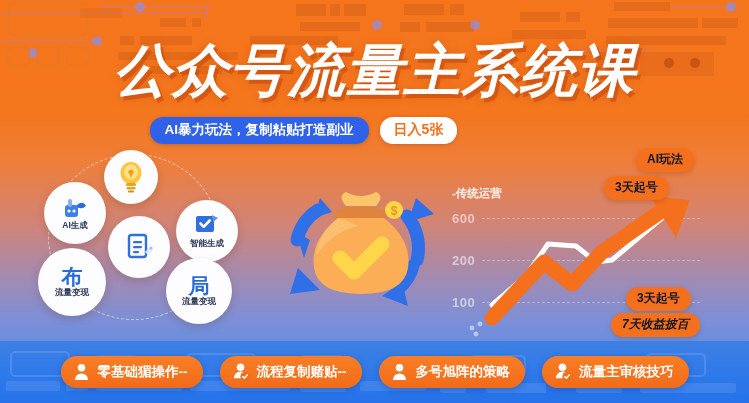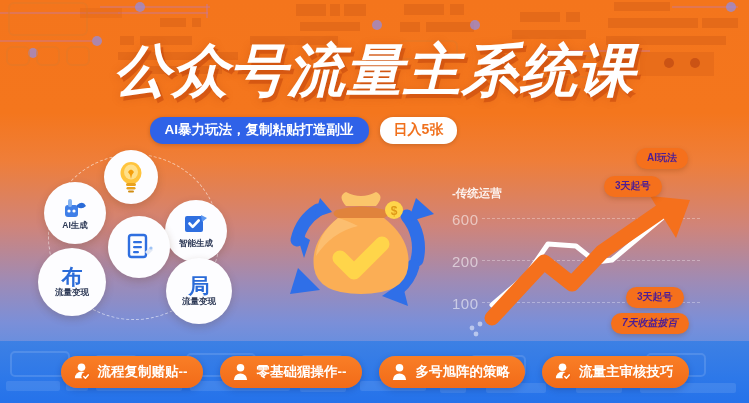--- a/index.html
+++ b/index.html
@@ -80,38 +80,38 @@
   .node {
     position:absolute; background:#fdfdff; border-radius:50%;
     display:flex; flex-direction:column; align-items:center; justify-content:center;
     box-shadow:0 3px 9px rgba(80,40,10,.2);
   }
   .node .nlabel { font-size:8.5px; font-weight:bold; color:#2e3a57; line-height:1.1;
                   margin-top:1px; white-space:nowrap; }
   .node .bigch { font-size:21px; font-weight:bold; color:#2a6bd8; line-height:1; }
   .n-bulb  { left:78px;  top:2px;   width:54px; height:54px; }
   .n-ai    { left:18px;  top:34px;  width:62px; height:62px; }
-  .n-smart { left:139px; top:52px;  width:62px; height:62px; }
+  .n-smart { left:150px; top:52px;  width:62px; height:62px; }
   .n-bu    { left:12px;  top:100px; width:68px; height:68px; }
   .n-ju    { left:140px; top:110px; width:66px; height:66px; }
   .n-doc   { left:82px;  top:68px;  width:62px; height:62px; }
 
   
   .bagwrap { position:absolute; left:276px; top:176px; width:170px; height:146px; }
 
   
   .chart { position:absolute; left:444px; top:150px; width:300px; height:190px; }
-  .tick  { position:absolute; color:rgba(255,255,255,.55); font-size:15px;
-           font-weight:normal; letter-spacing:.5px; }
+  .tick  { position:absolute; color:rgba(255,255,255,.55); font-size:13px;
+           font-weight:bold; letter-spacing:.5px; }
   .gridln{ position:absolute; height:1px; border-top:1px dashed rgba(255,255,255,.32); }
   .legend{ position:absolute; color:rgba(255,255,255,.9); font-size:11.5px; font-weight:bold; }
 
   .tag {
-    position:absolute; background:#f5701c; color:#4c1d95;
-    font-size:10px; font-weight:bold; padding:3px 11px 4px;
+    position:absolute; background:#f5701c; color:#0f172a;
+    font-size:12px; font-weight:bold; padding:3px 11px 4px;
     border-radius:12px; white-space:nowrap;
     box-shadow:0 2px 5px rgba(120,50,0,.25);
   }
 
   
   .btnrow {
     position:absolute; left:0; bottom:0; width:749px; height:62px;
     display:flex; align-items:center; justify-content:center; gap:17px;
   }
   .obtn {
@@ -318,49 +318,49 @@
     <div class="bp" style="left:486px;top:42px;width:60px;height:10px;"></div>
     <div class="bp" style="left:576px;top:42px;width:46px;height:10px;"></div>
     <div class="bp" style="left:640px;top:42px;width:96px;height:10px;"></div>
     <div class="bpbox" style="left:646px;top:12px;width:60px;height:24px;"></div>
   </div>
 
   <div class="btnrow">
 
     <div class="obtn">
       <svg class="pic" viewBox="0 0 20 20">
-        <circle cx="10" cy="5.5" r="4" fill="#fff"></circle>
-        <path d="M3 17 a7 7 0 0 1 14 0z" fill="#fff"></path>
-        <circle cx="14.5" cy="15" r="4.6" fill="#f26b18"></circle>
-        <path d="M12.4 15.2 l1.7 1.8 l3 -3.4" stroke="#fff" stroke-width="1.6" fill="none" stroke-linecap="round" stroke-linejoin="round"></path>
-      </svg>
-      <span>流程复制赌贴--</span>
-    </div>
-
-    <div class="obtn">
-      <svg class="pic" viewBox="0 0 20 20">
         <circle cx="10" cy="6" r="4" fill="#fff"></circle>
         <path d="M3 19 a7 7 0 0 1 14 0z" fill="#fff"></path>
       </svg>
       <span>零基础猸操作--</span>
-    </div>
-
-    <div class="obtn">
-      <svg class="pic" viewBox="0 0 20 20">
-        <circle cx="10" cy="6" r="4" fill="#fff"></circle>
-        <path d="M3 19 a7 7 0 0 1 14 0z" fill="#fff"></path>
-      </svg>
-      <span>多号旭阵的策略</span>
     </div>
 
     <div class="obtn">
       <svg class="pic" viewBox="0 0 20 20">
         <circle cx="10" cy="5.5" r="4" fill="#fff"></circle>
         <path d="M3 17 a7 7 0 0 1 14 0z" fill="#fff"></path>
         <circle cx="14.5" cy="15" r="4.6" fill="#f26b18"></circle>
         <path d="M12.4 15.2 l1.7 1.8 l3 -3.4" stroke="#fff" stroke-width="1.6" fill="none" stroke-linecap="round" stroke-linejoin="round"></path>
       </svg>
+      <span>流程复制赌贴--</span>
+    </div>
+
+    <div class="obtn">
+      <svg class="pic" viewBox="0 0 20 20">
+        <circle cx="10" cy="6" r="4" fill="#fff"></circle>
+        <path d="M3 19 a7 7 0 0 1 14 0z" fill="#fff"></path>
+      </svg>
+      <span>多号旭阵的策略</span>
+    </div>
+
+    <div class="obtn">
+      <svg class="pic" viewBox="0 0 20 20">
+        <circle cx="10" cy="5.5" r="4" fill="#fff"></circle>
+        <path d="M3 17 a7 7 0 0 1 14 0z" fill="#fff"></path>
+        <circle cx="14.5" cy="15" r="4.6" fill="#f26b18"></circle>
+        <path d="M12.4 15.2 l1.7 1.8 l3 -3.4" stroke="#fff" stroke-width="1.6" fill="none" stroke-linecap="round" stroke-linejoin="round"></path>
+      </svg>
       <span>流量主审核技巧</span>
     </div>
 
   </div>
 
 </div>
 
 </body></html>

